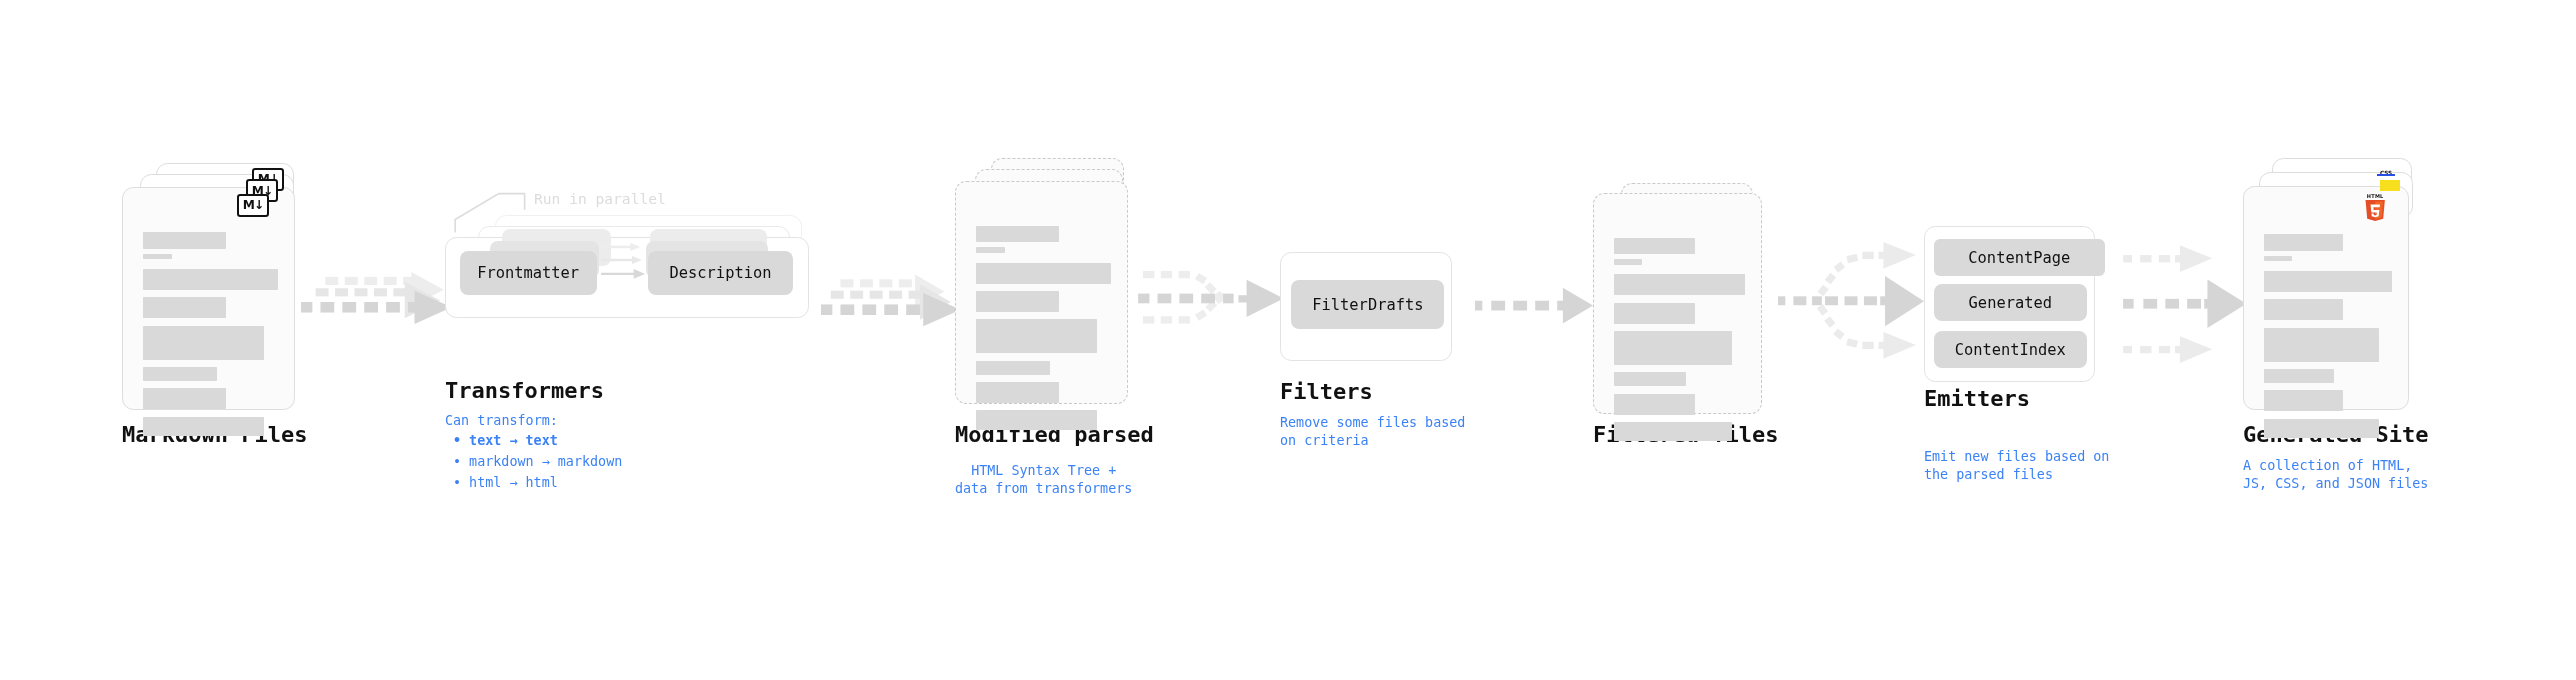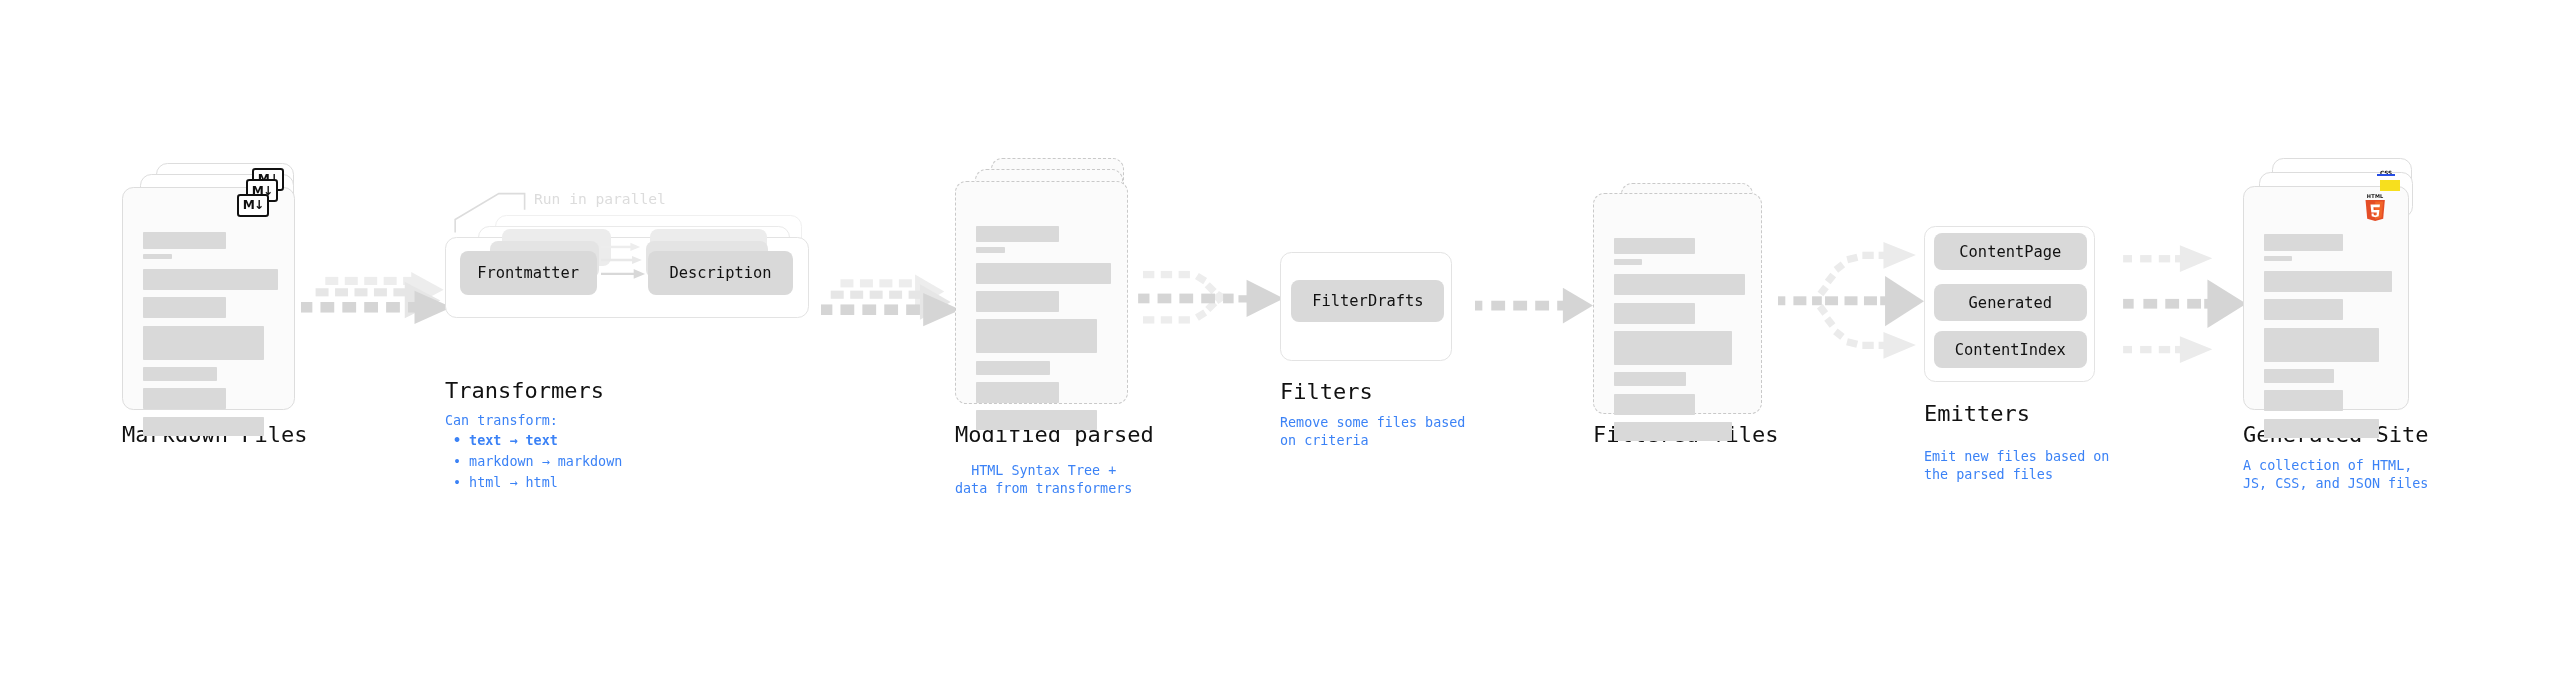--- a/index.html
+++ b/index.html
@@ -63,21 +63,21 @@
     display:flex;align-items:flex-end;justify-content:center;}
   .cssbadge .ctxt{font-family:"DejaVu Sans","Liberation Sans",sans-serif;
     font-size:5.7px;font-weight:bold;color:#111;line-height:4.9px;}
   .cssbadge .cbar{position:absolute;bottom:0;left:0;width:18px;height:2.4px;background:#264de4;}
   .jsbadge{position:absolute;width:19.5px;height:10.6px;background:#f7df1e;z-index:9;}
 
   
   .title{
     position:absolute;
     font-size:22px;
-    font-weight:400;
+    font-weight:700;
     letter-spacing:0px;
     color:#111111;
     white-space:nowrap;
   }
   .sub{
     position:absolute;
     font-size:13.4px;
     line-height:18px;
     color:#3b82f6;
     white-space:pre;
@@ -293,21 +293,21 @@
       <rect x="51" y="44" width="17" height="12"></rect>
         <rect x="78" y="44" width="17" height="12"></rect>
       <rect x="105" y="44" width="13" height="12"></rect>
         <rect x="124" y="46" width="12" height="9"></rect>
       <polygon points="134,27 180,50 134,73"></polygon>
     </g>
   </svg>
 
   <div class="node" style="left:1280px;top:252px;">
     <div class="pbox" style="left:0px;top:0px;width:172px;height:109px;"></div>
-    <div class="chip" style="left:11.4px;top:28.4px;width:153px;height:42px;">
+    <div class="chip" style="left:11.4px;top:28.4px;width:153px;height:49px;">
       <span>FilterDrafts</span>
     </div>
   </div>
 
   <div class="title" style="left:1280px;top:379px;">Filters</div>
   <div class="sub" style="left:1280px;top:414px;">Remove some files based
 on criteria</div>
 
   <svg class="arrowsvg" style="left:1475px;top:286px;" width="118" height="49" viewBox="0 0 145 60">
     <g fill="#d5d5d5">
@@ -371,32 +371,32 @@
       <rect x="70" y="125" width="11" height="9" transform="rotate(38 75 129)"></rect>
       <rect x="85" y="136" width="13" height="9" transform="rotate(14 91 140)"></rect>
       <rect x="104" y="139" width="14" height="9"></rect>
       <rect x="124" y="139" width="10" height="9"></rect>
       <polygon points="130,127 170,143 130,160"></polygon>
     </g>
   </svg>
 
   <div class="node" style="left:1924px;top:226px;">
     <div class="pbox" style="left:0px;top:0px;width:171px;height:156px;"></div>
-    <div class="chip" style="left:9.8px;top:7px;width:153px;height:37px;">
+    <div class="chip" style="left:9.8px;top:13px;width:171px;height:37px;border-radius:6px;">
       <span>ContentPage</span>
     </div>
     <div class="chip" style="left:9.8px;top:58px;width:153px;height:37px;">
       <span>Generated</span>
     </div>
     <div class="chip" style="left:9.8px;top:105px;width:153px;height:37px;">
       <span>ContentIndex</span>
     </div>
   </div>
 
-  <div class="title" style="left:1924px;top:401px;text-align:right;">Emitters</div>
+  <div class="title" style="left:1924px;top:386px;text-align:right;">Emitters</div>
   <div class="sub" style="left:1924px;top:448px;">Emit new files based on
 the parsed files</div>
 
   <svg class="arrowsvg" style="left:2123px;top:234px;" width="130" height="146" viewBox="0 0 160 180">
     <g fill="#ebebeb">
       <rect x="0" y="26" width="11" height="9"></rect>
         <rect x="21" y="26" width="14" height="9"></rect>
       <rect x="44" y="26" width="14" height="9"></rect>
         <rect x="64" y="26" width="10" height="9"></rect>
       <polygon points="70,14 110,30 70,47"></polygon>

